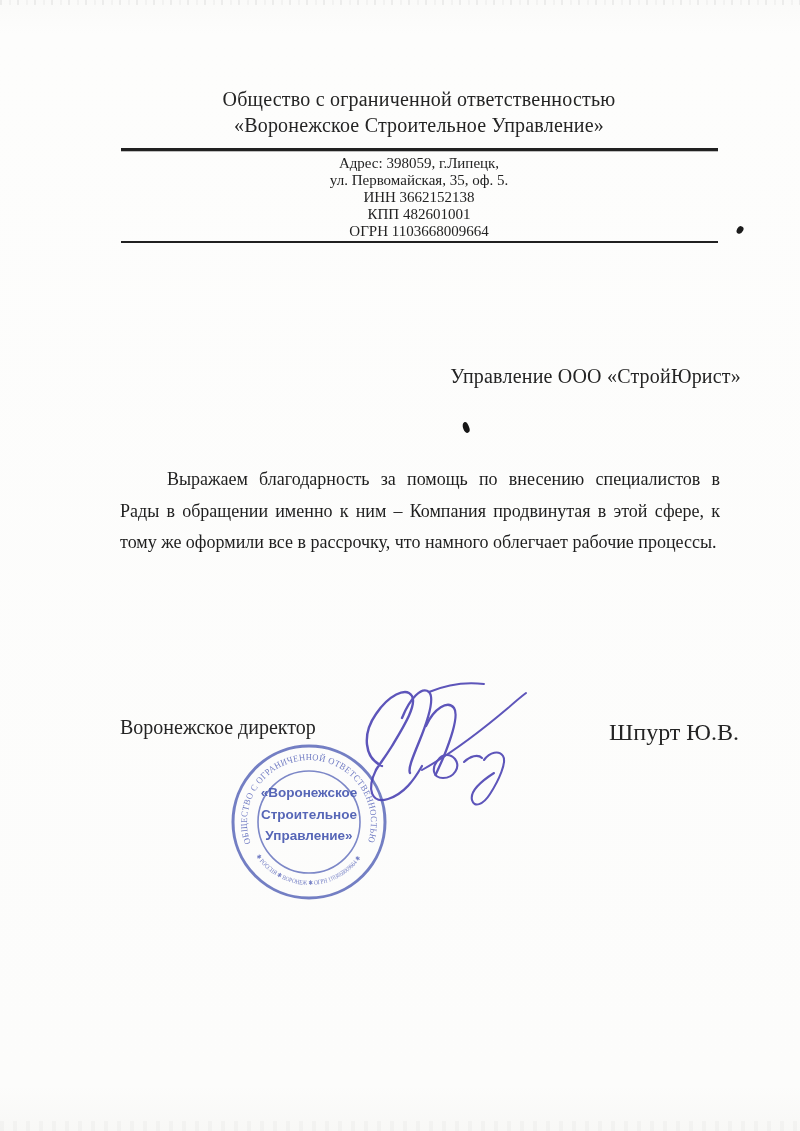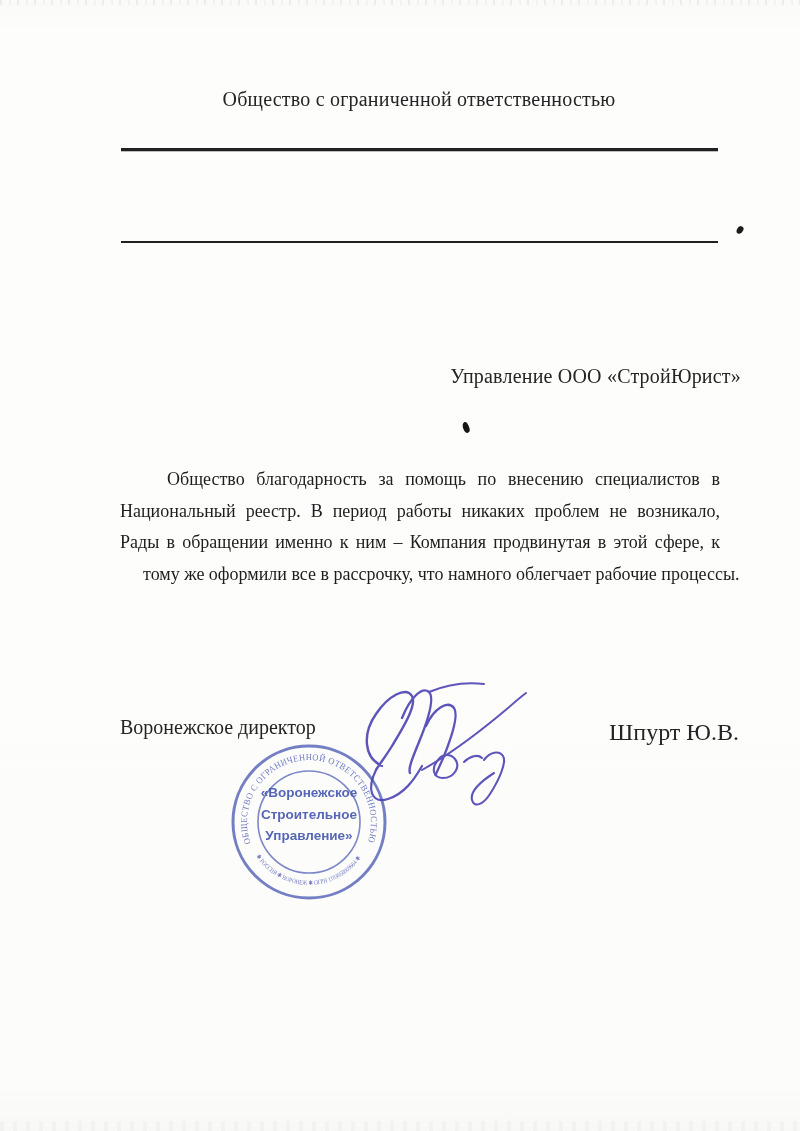--- a/index.html
+++ b/index.html
@@ -52,21 +52,21 @@
   .body-para {
     position: absolute; left: 120px; top: 464px; width: 600px;
     font-size: 18px; line-height: 31.5px; color: #1e1e1e;
   }
   .body-line {
     text-align: justify;
     text-align-last: justify;
     white-space: nowrap;
   }
   .body-line.first { text-indent: 47px; }
-  .body-line.last { text-align-last: left; margin-left: 23px; }
+  .body-line.last { text-align-last: left; }
   .sig-title {
     position: absolute; left: 120px; top: 716px;
     font-size: 20px; color: #242424;
   }
   .sig-name {
     position: absolute; right: 61px; top: 719px;
     font-size: 24px; color: #242424;
   }
   .stamp-svg {
     position: absolute; left: 224px; top: 737px; width: 170px; height: 170px;
@@ -83,36 +83,43 @@
 </style>
 </head>
 <body>
 
 <div class="page">
 
   <div class="scan-noise-top"></div>
 
   <div class="letterhead">
     <div class="org-type">Общество с ограниченной ответственностью</div>
+    <div class="org-name">«Воронежское Строительное Управление»</div>
   </div>
 
   <div class="rule rule-top"></div>
 
+  <div class="address-block">
+    <div>Адрес: 398059, г.Липецк,</div>
+    <div>ул. Первомайская, 35, оф. 5.</div>
+    <div>ИНН 3662152138</div>
+    <div>КПП 482601001</div>
+    <div>ОГРН 1103668009664</div>
+  </div>
 
   <div class="rule rule-bottom"></div>
 
   <div class="speck"></div>
 
   <div class="recipient">Управление ООО «СтройЮрист»</div>
 
   <div class="ink-dot"></div>
 
   <div class="body-para">
-    <div class="body-line first">Общество благодарность за помощь по внесению специалистов в</div>
-    <div class="body-line">Национальный реестр.  В период работы никаких проблем не возникало,</div>
+    <div class="body-line first">Выражаем благодарность за помощь по внесению специалистов в</div>
     <div class="body-line">Рады в обращении именно к ним – Компания продвинутая в этой сфере, к</div>
     <div class="body-line last">тому же оформили все в рассрочку, что намного облегчает рабочие процессы.</div>
   </div>
 
   <div class="sig-title">Воронежское директор</div>
   <div class="sig-name">Шпурт Ю.В.</div>
 
   <svg class="stamp-svg" viewBox="0 0 170 170" aria-hidden="true">
     <defs>
       <path id="arcTop" d="M 26.7,106.2 A 62,62 0 1 1 143.3,106.2" fill="none"></path>

